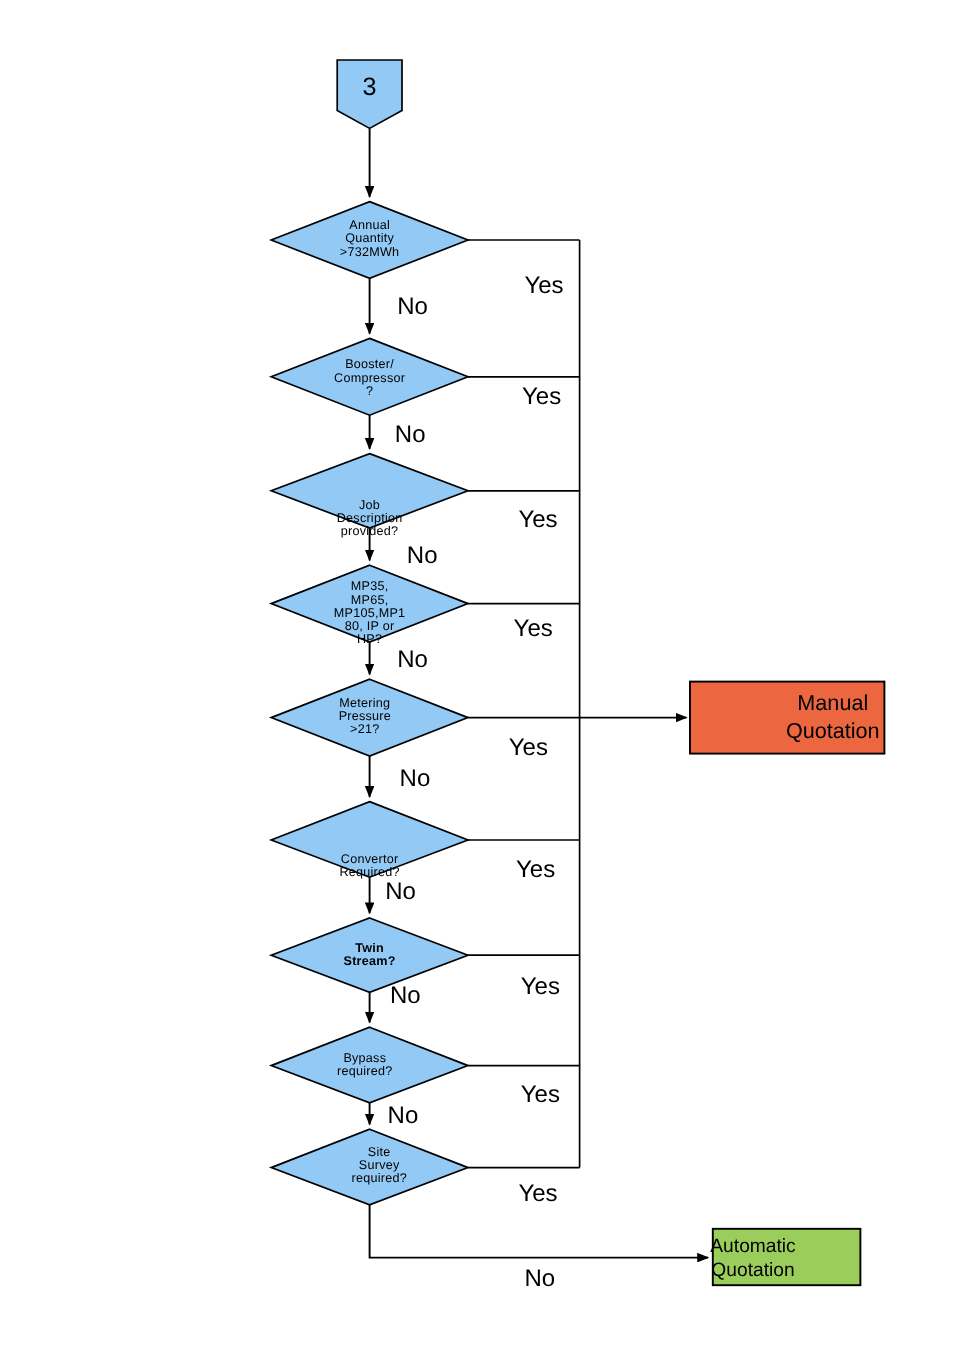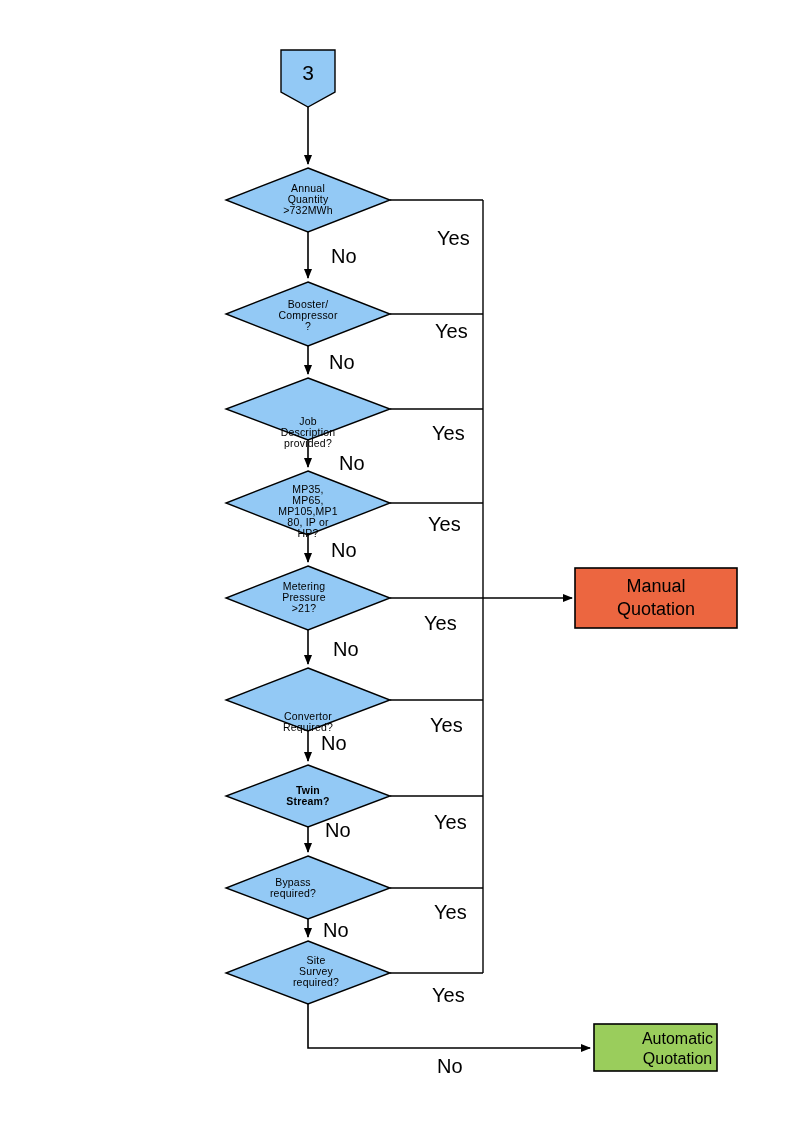--- a/index.html
+++ b/index.html
@@ -115,21 +115,21 @@
 MP105,MP1
 80, IP or
 HP?</div>
 <div class="shape-text diamond-text" style="left:244px; top:581px; width:120px;">Metering
 Pressure
 &gt;21?</div>
 <div class="shape-text diamond-text" style="left:248px; top:689px; width:120px;margin-top:22px;">Convertor
 Required?</div>
 <div class="shape-text diamond-text" style="left:248px; top:785px; width:120px;font-weight:bold;">Twin
 Stream?</div>
-<div class="shape-text diamond-text" style="left:233px; top:877px; width:120px;">Bypass
+<div class="shape-text diamond-text" style="left:244px; top:877px; width:120px;">Bypass
 required?</div>
 <div class="shape-text diamond-text" style="left:256px; top:955px; width:120px;">Site
 Survey
 required?</div>
 
 <div class="edge-label" style="left:331px; top:245px;">No</div>
 <div class="edge-label" style="left:329px; top:351px;">No</div>
 <div class="edge-label" style="left:339px; top:452px;">No</div>
 <div class="edge-label" style="left:331px; top:539px;">No</div>
 <div class="edge-label" style="left:333px; top:638px;">No</div>
@@ -141,16 +141,16 @@
 <div class="edge-label" style="left:437px; top:227px;">Yes</div>
 <div class="edge-label" style="left:435px; top:320px;">Yes</div>
 <div class="edge-label" style="left:432px; top:422px;">Yes</div>
 <div class="edge-label" style="left:428px; top:513px;">Yes</div>
 <div class="edge-label" style="left:424px; top:612px;">Yes</div>
 <div class="edge-label" style="left:430px; top:714px;">Yes</div>
 <div class="edge-label" style="left:434px; top:811px;">Yes</div>
 <div class="edge-label" style="left:434px; top:901px;">Yes</div>
 <div class="edge-label" style="left:432px; top:984px;">Yes</div>
 
-<div class="shape-text terminal-text" style="left:575px; top:575px; width:162px;">Manual
+<div class="shape-text terminal-text" style="left:575px; top:575px; width:162px;padding-left:38px;">Manual
 Quotation</div>
-<div class="shape-text terminal-text" style="left:624px; top:1029px; width:107px; font-size:16px;">Automatic
+<div class="shape-text terminal-text" style="left:574px; top:1029px; width:107px; font-size:16px;">Automatic
 Quotation</div>
 
 </body></html>

